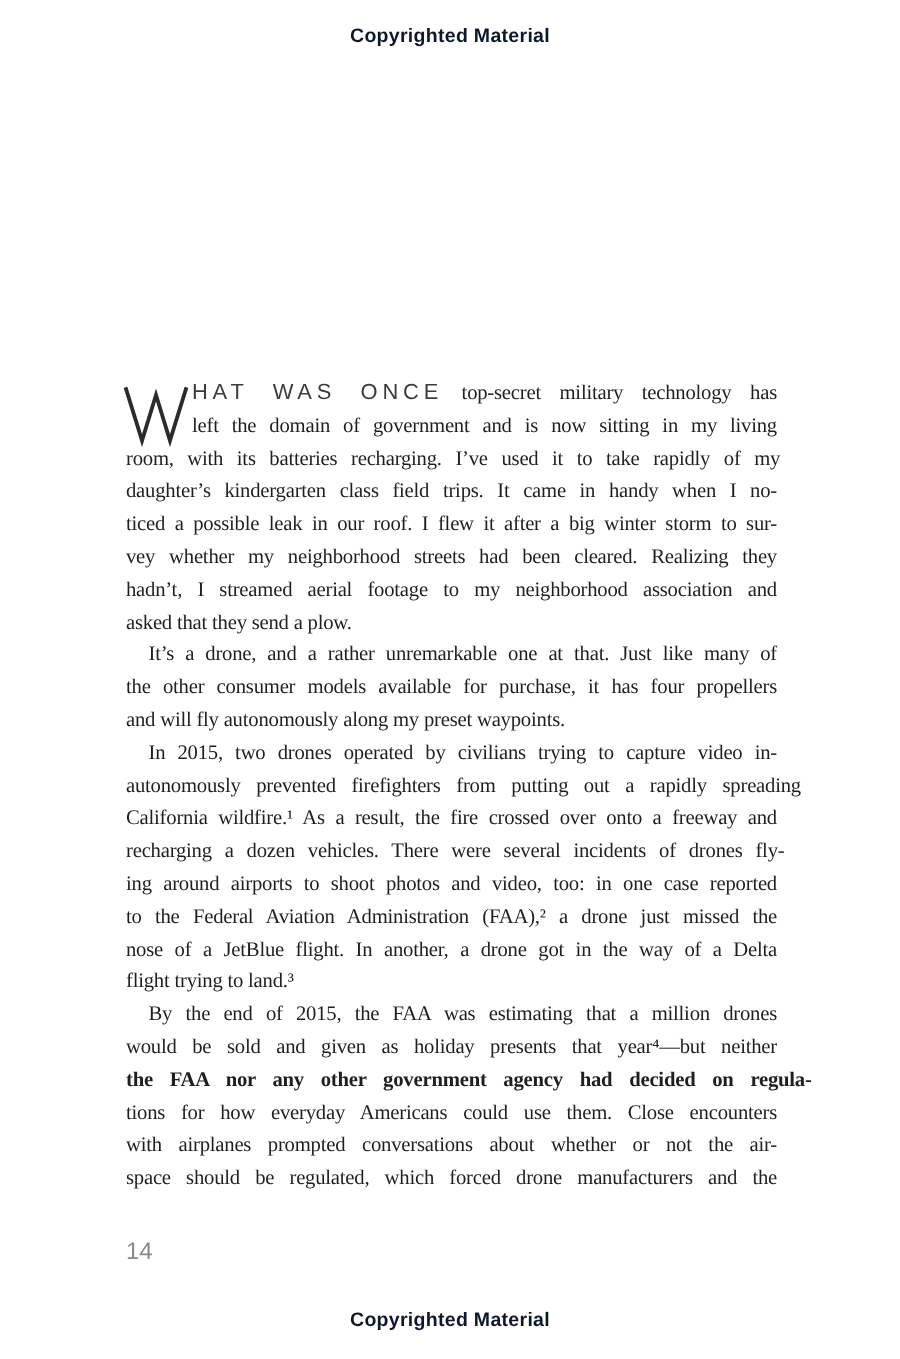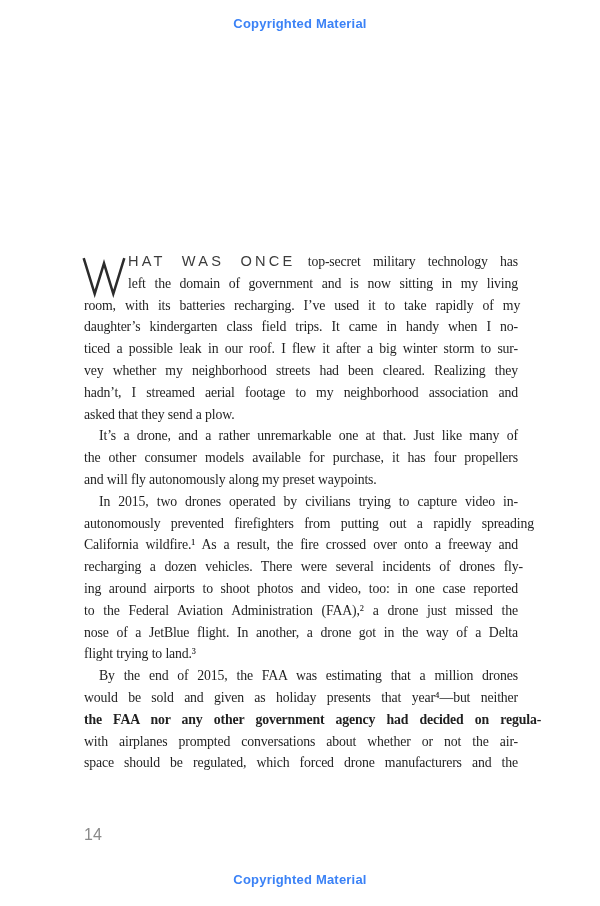--- a/index.html
+++ b/index.html
@@ -12,21 +12,21 @@
     font-family: "Liberation Serif", "DejaVu Serif", serif;
   }
   .notice {
     position: absolute;
     left: 0;
     width: 100%;
     text-align: center;
     font-family: "Liberation Sans", "DejaVu Sans", sans-serif;
     font-weight: bold;
     font-size: 13px;
-    color: #3b82f6;
+    color: #0f172a;
     letter-spacing: 0.2px;
   }
   .notice-top { top: 16px; }
   .notice-bottom { top: 872px; }
 
   .textblock {
     position: absolute;
     left: 84px;
     top: 251px;
     width: 434px;
@@ -110,20 +110,21 @@
       <div class="line jl"><span class="fit" style="word-spacing: 4.33724px;">ing around airports to shoot photos and video, too: in one case reported</span></div>
       <div class="line jl"><span class="fit" style="word-spacing: 5.57656px;">to the Federal Aviation Administration (FAA),² a drone just missed the</span></div>
       <div class="line jl"><span class="fit" style="word-spacing: 4.41875px;">nose of a JetBlue flight. In another, a drone got in the way of a Delta</span></div>
       <div class="line end"><span class="fit">flight trying to land.³</span></div>
     </div>
 
     <div class="para">
       <div class="line jl indent"><span class="fit" style="word-spacing: 5.5612px;">By the end of 2015, the FAA was estimating that a million drones</span></div>
       <div class="line jl"><span class="fit" style="word-spacing: 7.125px;">would be sold and given as holiday presents that year⁴—but neither</span></div>
       <div class="line jl"><span class="fit" style="word-spacing: 7.88125px; font-weight: bold;">the FAA nor any other government agency had decided on regula-</span></div>
+      <div class="line jl"><span class="fit" style="word-spacing: 7.24306px;">tions for how everyday Americans could use them. Close encounters</span></div>
       <div class="line jl"><span class="fit" style="word-spacing: 7.77778px;">with airplanes prompted conversations about whether or not the air-</span></div>
       <div class="line jl"><span class="fit" style="word-spacing: 6.85764px;">space should be regulated, which forced drone manufacturers and the</span></div>
     </div>
 
   </div>
 
   <div class="pagenum">14</div>
 
   <div class="notice notice-bottom">Copyrighted Material</div>
 

